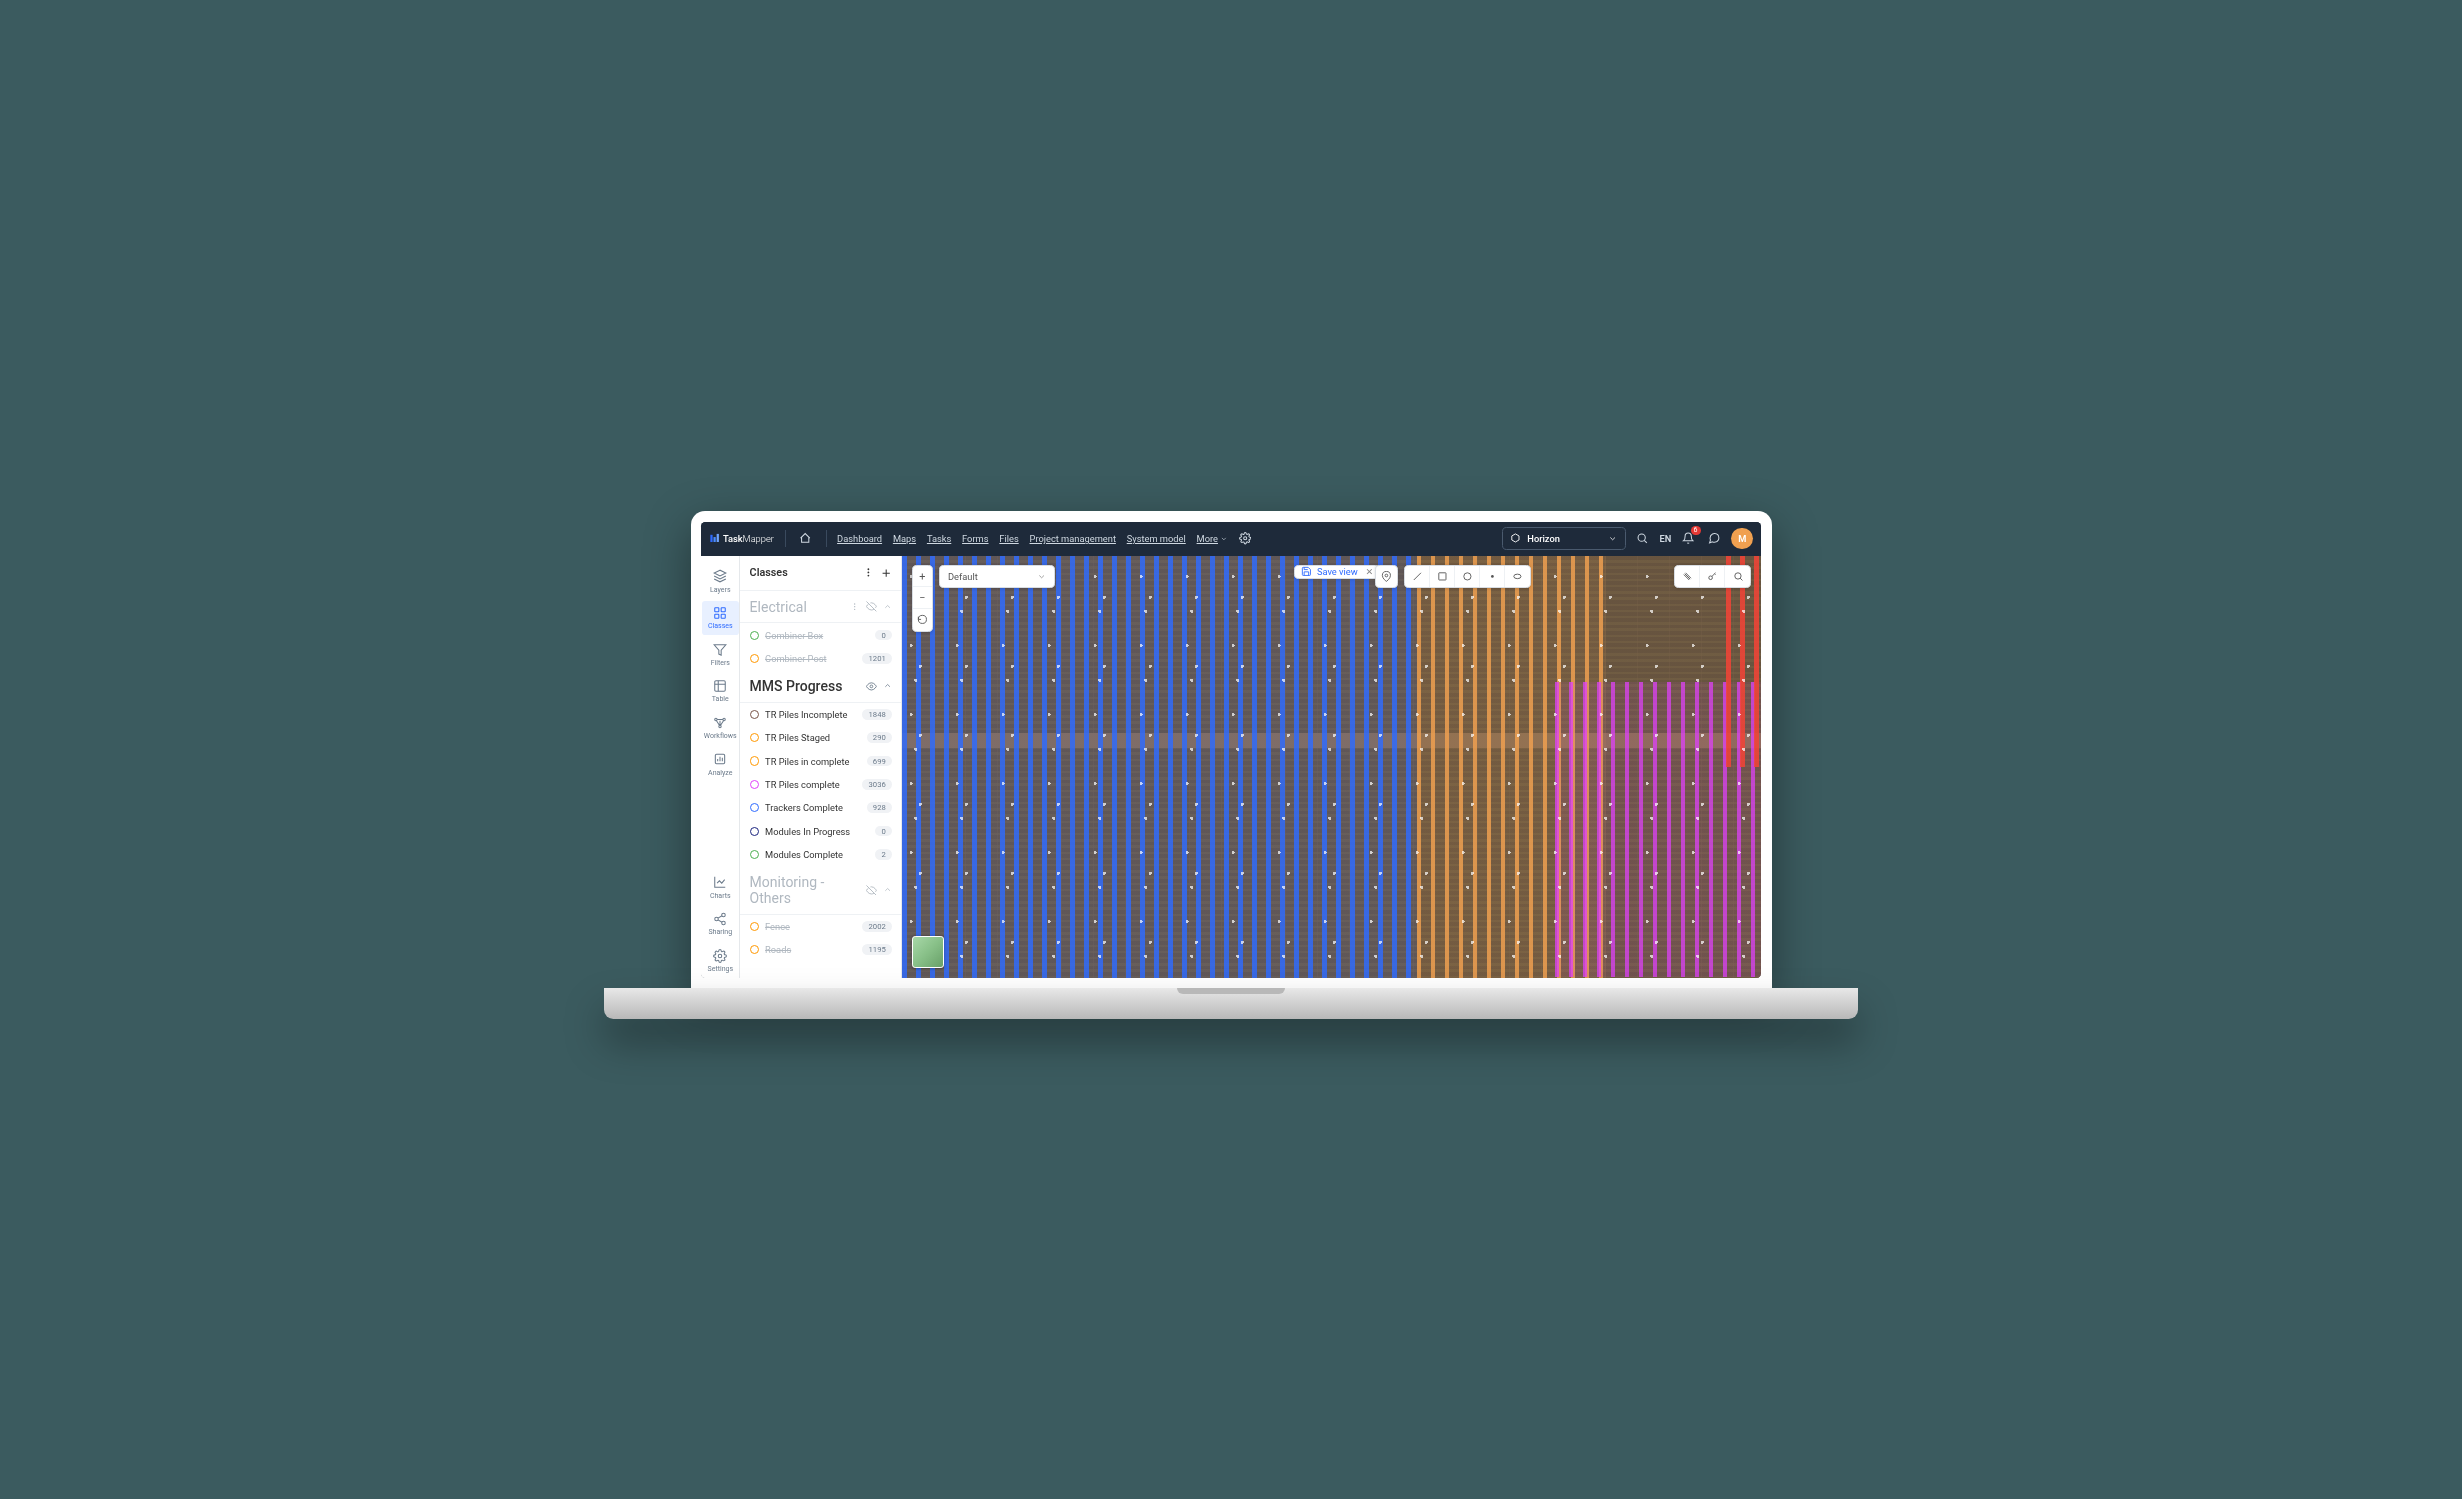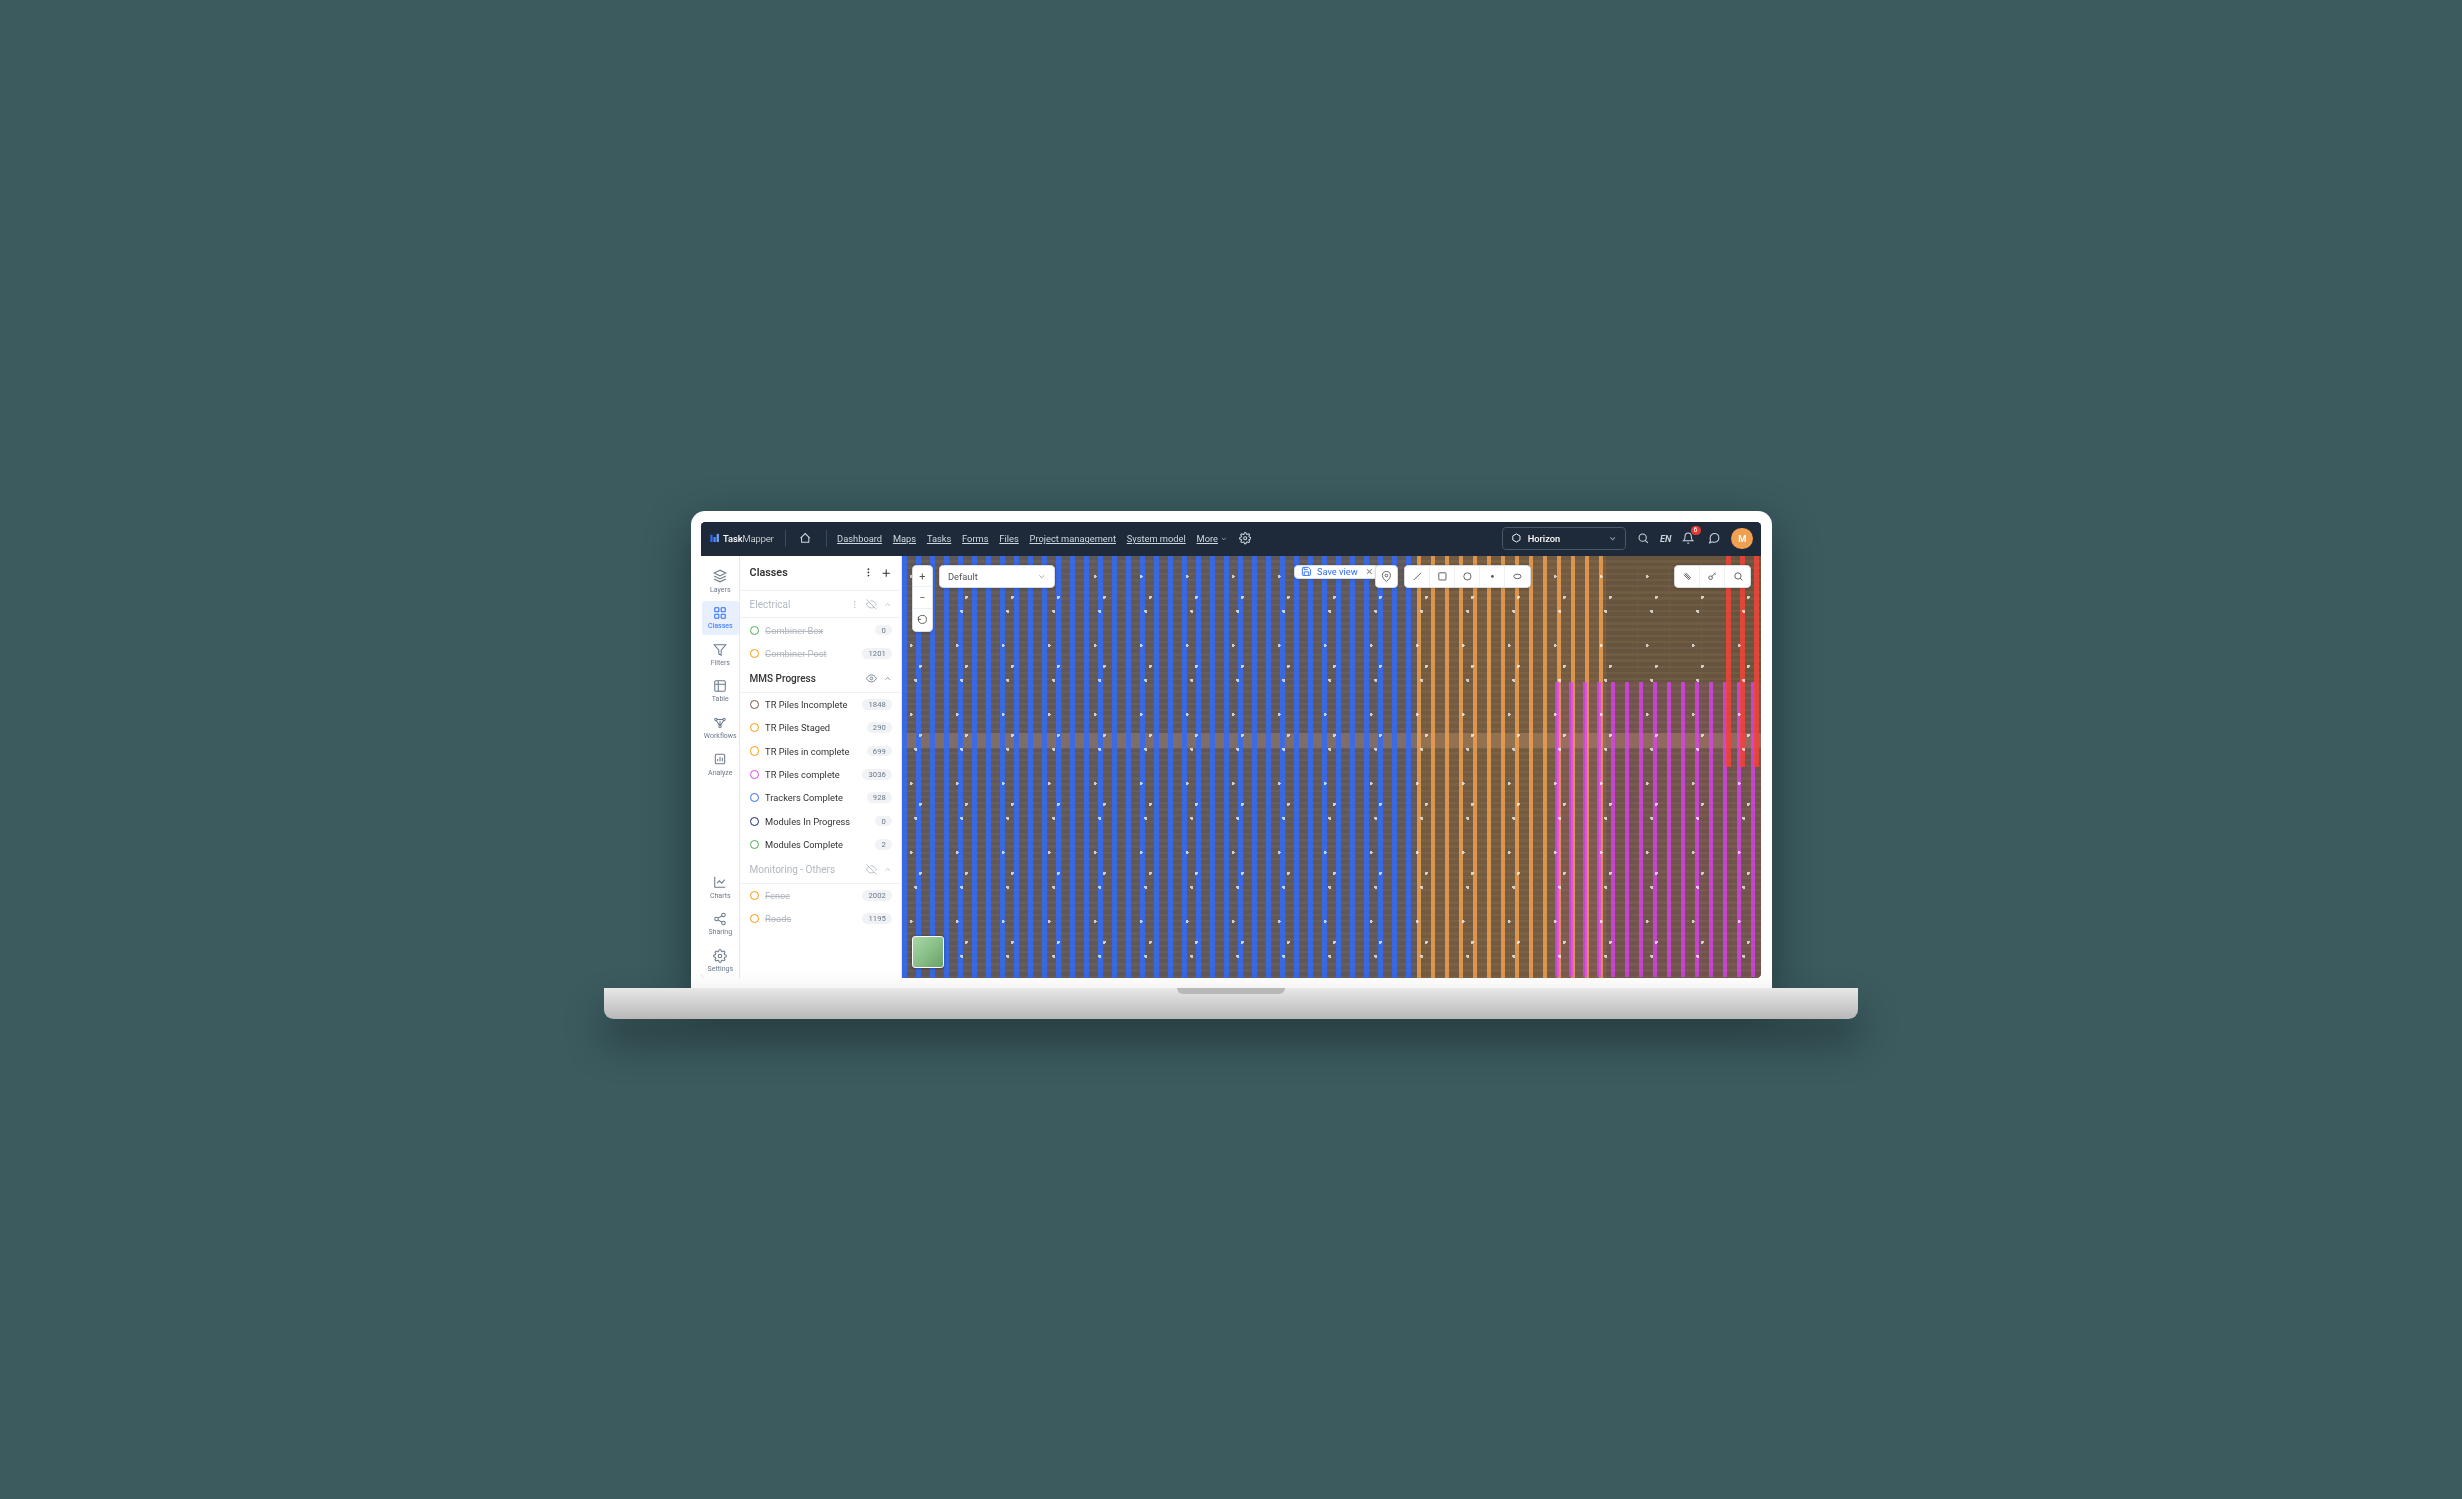--- a/index.html
+++ b/index.html
@@ -11,36 +11,36 @@
 .topbar { background:#1e2a3a; color:#cfd8e1; height:34px; display:flex; align-items:center; padding:0 7.7px; gap:7.7px; flex:0 0 34px; }
 .logo { display:flex; align-items:center; gap:3.1px; font-weight:500; color:#fff; }
 .logo svg { width:10.8px; height:10.8px; }
 .topbar-divider { width:0.8px; height:17px; background:#3a4a5e; margin:0 3.1px; }
 .nav-list { display:flex; gap:10.8px; align-items:center;text-decoration:underline; }
 .nav-list span { cursor:pointer; font-size:9.3px; color:#cfd8e1; }
 .top-spacer { flex:1; }
 .topbar .icon-btn { width:18.5px; height:18.5px; display:flex; align-items:center; justify-content:center; cursor:pointer; color:#cfd8e1; }
 .workspace-select { border:0.8px solid #4a5a6e; border-radius:4.6px; height:23px; padding:0 7.7px; display:flex; align-items:center; gap:6.2px; min-width:124px; cursor:pointer; color:#fff; }
 .workspace-select .chev { margin-left:auto; }
-.lang-btn { font-weight:600; color:#cfd8e1; cursor:pointer;font-style:italic; }
+.lang-btn { font-weight:600; color:#cfd8e1; cursor:pointer; }
 .notif { position:relative; }
 .badge { position:absolute; top:-3.1px; right:-3.1px; background:#e53935; color:#fff; border-radius:6.2px; font-size:7px; padding:0 3.1px; line-height:9.3px; }
 .avatar { width:21.6px; height:21.6px; border-radius:50%; background:#f0a050; color:#fff; display:flex; align-items:center; justify-content:center; font-weight:600; cursor:pointer; }
 .body { flex:1; display:flex; background:#f5f6f7; min-height:0; }
 .rail { width:39px; background:#fff; border-right:0.8px solid #e5e8eb; display:flex; flex-direction:column; align-items:center; padding-top:9.3px; gap:3.1px; }
 .rail-item { width:37px; padding:4.6px 0; display:flex; flex-direction:column; align-items:center; gap:2.3px; cursor:pointer; color:#6b7a8a; border-radius:3.1px;text-align:right; }
 .rail-item.active { background:#e8f0ff; color:#2f6bff; }
 .rail-item .lbl { font-size:7px; }
 .rail-spacer { flex:1; }
 .rail svg { width:14px; height:14px; }
 .panel { width:162px; background:#fff; border-right:0.8px solid #e5e8eb; display:flex; flex-direction:column; overflow-y:auto; }
 .panel-header { display:flex; align-items:center; padding:10.8px 9.3px; gap:6.2px; border-bottom:0.8px solid #eef1f4; }
 .panel-header .title { font-weight:600; font-size:10.8px; flex:1; }
 .panel-header svg, .group svg, .row svg { cursor:pointer; }
-.group { padding:7.7px 9.3px; display:flex; align-items:center; gap:6.2px; border-bottom:0.8px solid #eef1f4; color:#6b7a8a; font-size:10px; }
+.group { padding:7.7px 9.3px; display:flex; align-items:center; gap:6.2px; border-bottom:0.8px solid #eef1f4; color:#6b7a8a; font-size:14px; }
 .group .g-title { flex:1; }
 .group.muted { color:#b0b8c0; }
 .group.muted .g-title { color:#b0b8c0; }
 .row { display:flex; align-items:center; padding:6.2px 9.3px; gap:6.2px; cursor:pointer; }
 .row .swatch { width:9.3px; height:9.3px; border-radius:50%; border:1.5px solid currentColor; flex:0 0 9.3px; background:#fff; }
 .row .name { flex:1; font-size:9.3px; color:#333; }
 .row.disabled .name { text-decoration:line-through; color:#b0b8c0; }
 .row .count { background:#f0f2f5; border-radius:7.7px; padding:0.8px 6.2px; font-size:7.7px; color:#6b7a8a; }
 .map-area { flex:1; position:relative; overflow:hidden; }
 .map-canvas { position:absolute; inset:0; }

